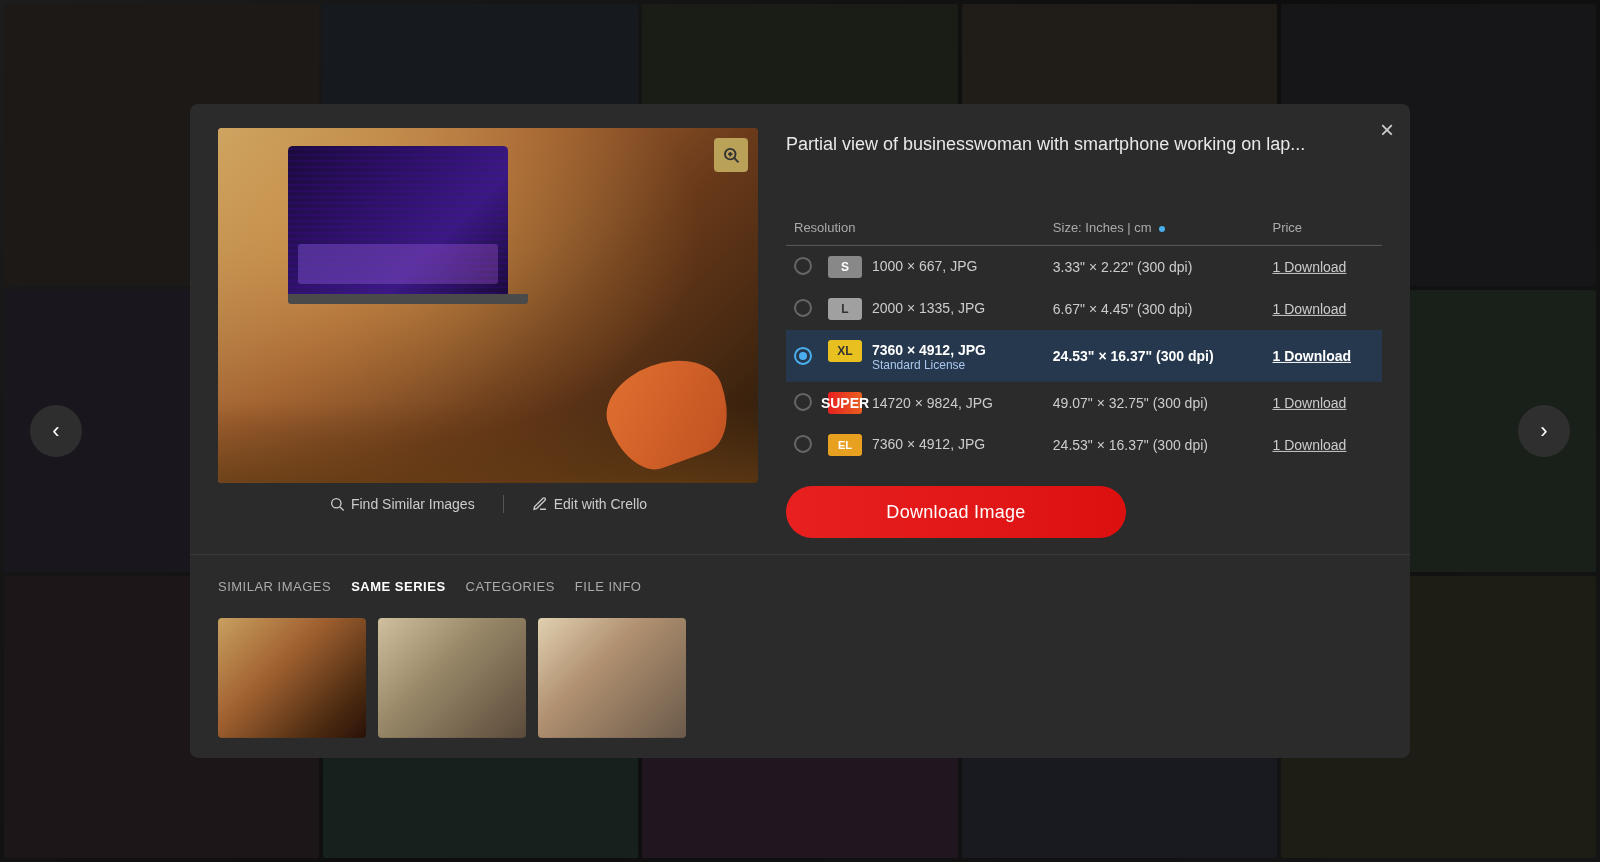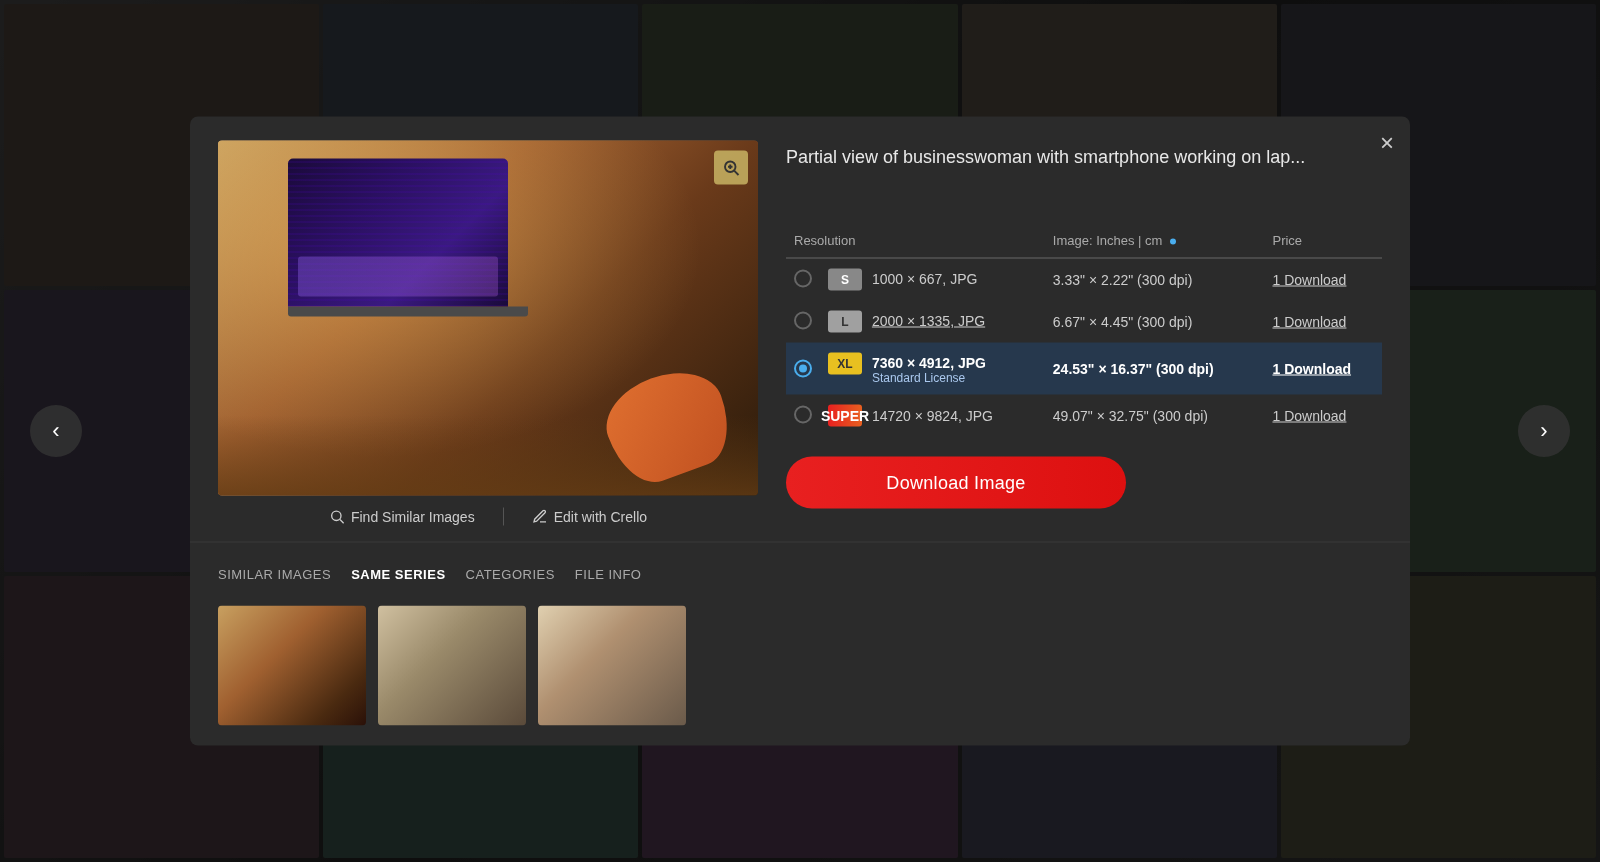--- a/index.html
+++ b/index.html
@@ -441,21 +441,21 @@
     <div class="info-section">
       <h2 class="image-title">Partial view of businesswoman with smartphone working on lap...</h2>
 
       <table class="options-table">
         <thead>
           <tr>
             <th colspan="2">
               <span>Resolution</span>
             </th>
             <th>
-              <span>Image: Inches | cm</span>
+              <span>Size: Inches | cm</span>
               <span class="size-dot"></span>
             </th>
             <th>
               <span>Price</span>
             </th>
           </tr>
         </thead>
         <tbody id="options-tbody">
 
         <tr class="option-row">
@@ -471,21 +471,21 @@
     </td>
     <td class="size-col">3.33" × 2.22" (300 dpi)</td>
     <td class="price-col">1 Download</td>
   </tr>
             <tr class="option-row">
     <td class="radio-cell">
       <div class="radio-dot "></div>
     </td>
     <td>
       <span class="size-badge badge-l">L</span>
-      <span class="res-info" style="display:inline-flex;flex-direction:column;text-decoration:underline;">
+      <span class="res-info" style="display:inline-flex;flex-direction:column;">
         <span>2000 × 1335, JPG</span>
 
       </span>
     </td>
     <td class="size-col">6.67" × 4.45" (300 dpi)</td>
     <td class="price-col">1 Download</td>
   </tr>
             <tr class="option-row selected">
     <td class="radio-cell">
       <div class="radio-dot checked"></div>
@@ -505,20 +505,34 @@
       <div class="radio-dot "></div>
     </td>
     <td>
       <span class="size-badge badge-super">SUPER</span>
       <span class="res-info" style="display:inline-flex;flex-direction:column;">
         <span>14720 × 9824, JPG</span>
 
       </span>
     </td>
     <td class="size-col">49.07" × 32.75" (300 dpi)</td>
+    <td class="price-col">1 Download</td>
+  </tr>
+            <tr class="option-row">
+    <td class="radio-cell">
+      <div class="radio-dot "></div>
+    </td>
+    <td>
+      <span class="size-badge badge-el">EL</span>
+      <span class="res-info" style="display:inline-flex;flex-direction:column;">
+        <span>7360 × 4912, JPG</span>
+
+      </span>
+    </td>
+    <td class="size-col">24.53" × 16.37" (300 dpi)</td>
     <td class="price-col">1 Download</td>
   </tr>
           </tbody>
       </table>
 
       <button class="download-btn">Download Image</button>
     </div>
   </div>
 
   <div class="modal-bottom">

